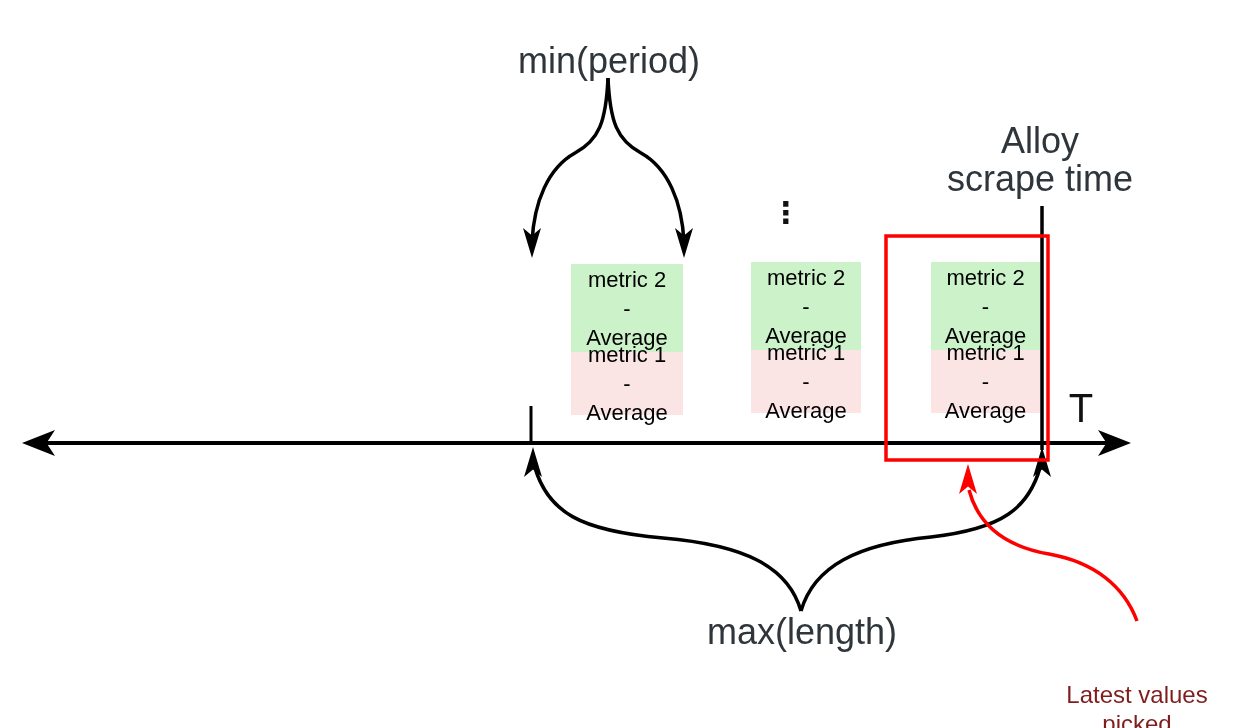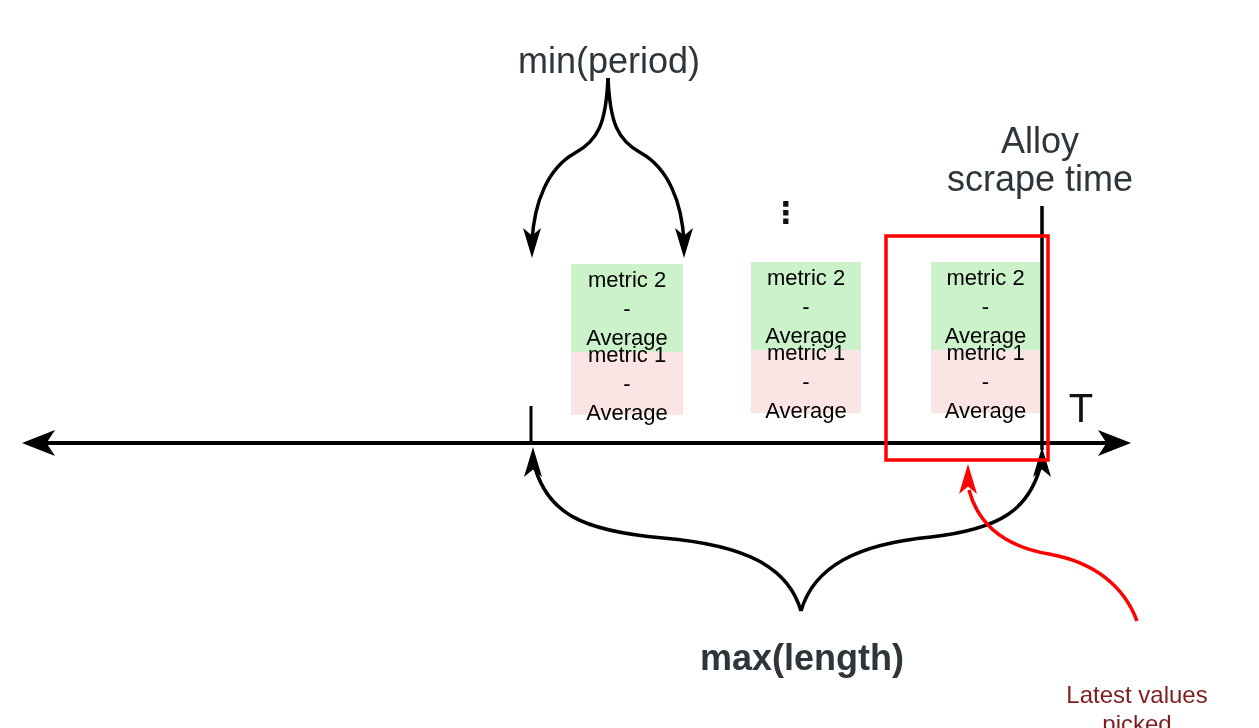--- a/index.html
+++ b/index.html
@@ -77,18 +77,18 @@
 
   <span class="ellipsis" style="left:771px;top:198px;width:24px;text-align:center;">⋮</span>
 
   <div class="lbl lbl-big" style="left:930px;top:122px;width:220px;line-height:38px;">Alloy
 scrape time</div>
 
   <div class="lbl lbl-big" style="left:509px;top:41px;width:200px;">min(period)</div>
 
   <div class="lbl lbl-t" style="left:1061px;top:388px;width:40px;">T</div>
 
-  <div class="lbl lbl-big" style="left:682px;top:638px;width:240px;font-weight:bold;">max(length)</div>
+  <div class="lbl lbl-big" style="left:682px;top:612px;width:240px;">max(length)</div>
 
   <div class="lbl lbl-red" style="left:1037px;top:640px;width:200px;">Latest values
 picked</div>
 
 </div>
 
 </body></html>

